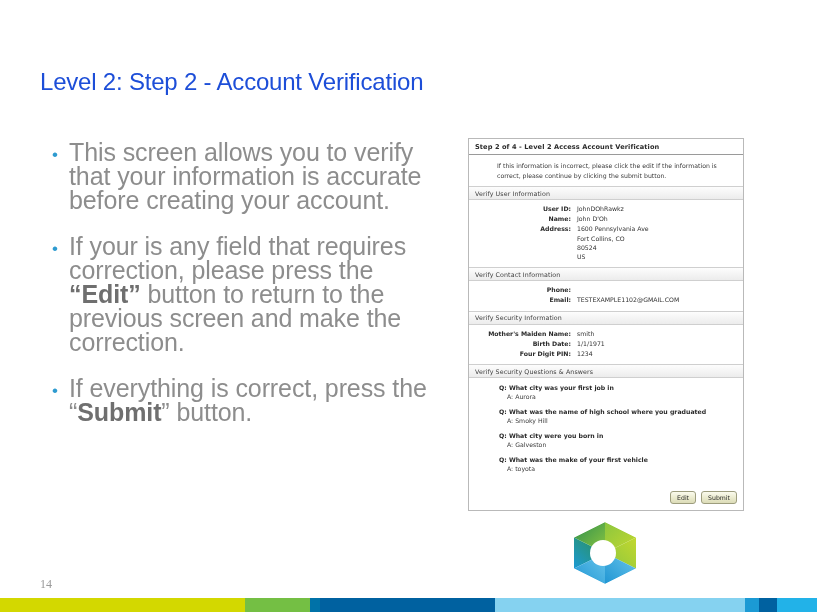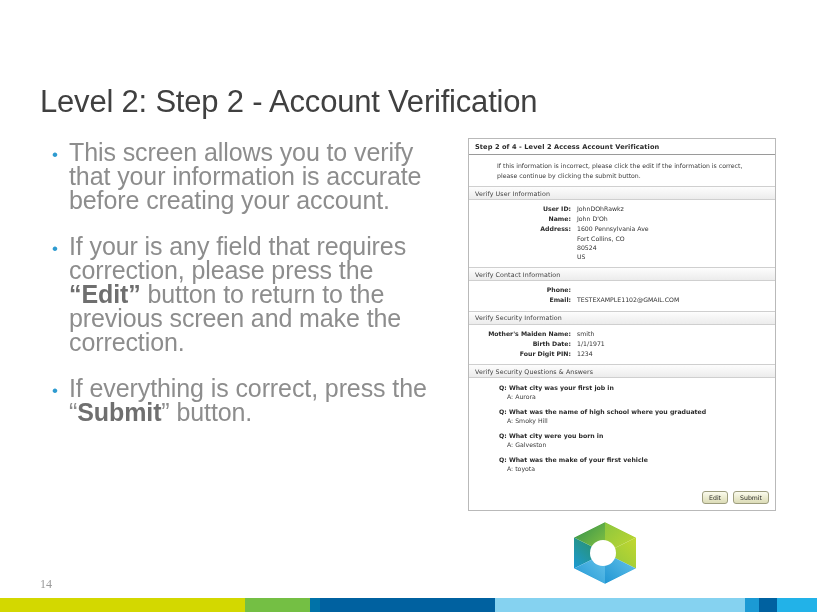--- a/index.html
+++ b/index.html
@@ -8,23 +8,23 @@
     width: 817px; height: 612px;
     background: #ffffff;
     font-family: "Liberation Sans", sans-serif;
     overflow: hidden;
     position: relative;
   }
 
   
   #slide-title {
     position: absolute;
-    left: 40px; top: 84px;
-    font-size: 31px;
-    color: #404040;
+    left: 40px; top: 68px;
+    font-size: 24px;
+    color: #1d4ed8;
     letter-spacing: -0.2px;
     white-space: nowrap;
   }
 
   
   #bullets {
     position: absolute;
     left: 52px; top: 140px;
     width: 390px;
   }
@@ -46,21 +46,21 @@
     line-height: 24px;
     color: #8d8d8d;
     letter-spacing: -0.1px;
   }
   .bullet-text b { color: #6f6f6f; font-weight: bold; }
 
   
   #app-frame {
     position: absolute;
     left: 468px; top: 138px;
-    width: 308px; height: 373px;
+    width: 276px; height: 373px;
     background: #ffffff;
     border: 1px solid #b9b9b9;
     font-family: "DejaVu Sans", sans-serif;
     overflow: hidden;
   }
   .app-header {
     font-size: 6.6px;
     font-weight: bold;
     color: #2b2b2b;
     padding: 4px 0 3px 6px;

